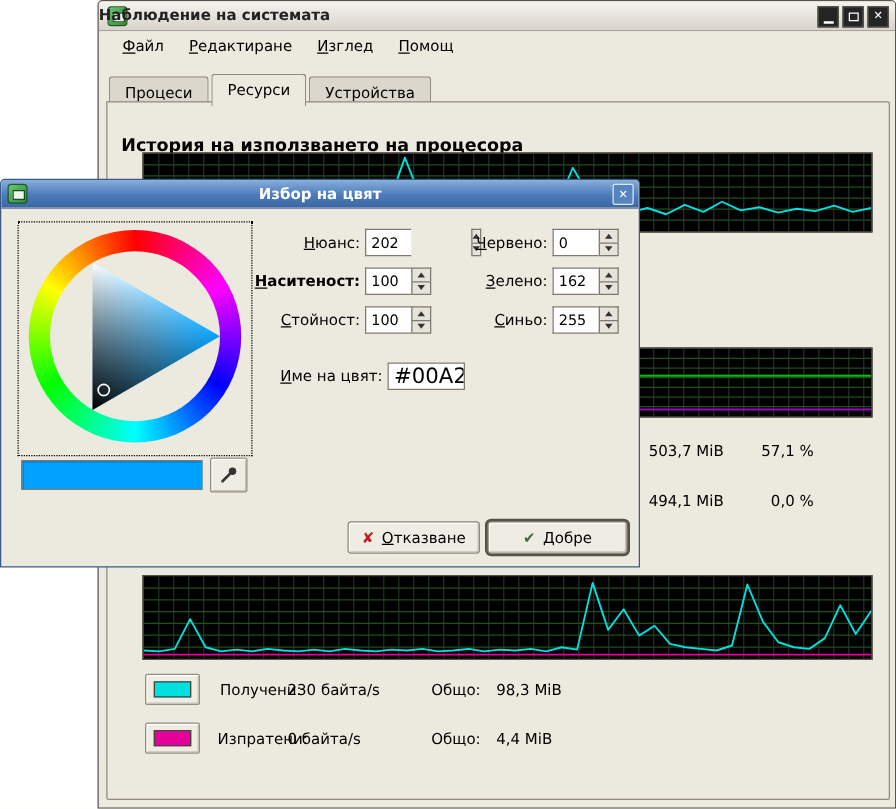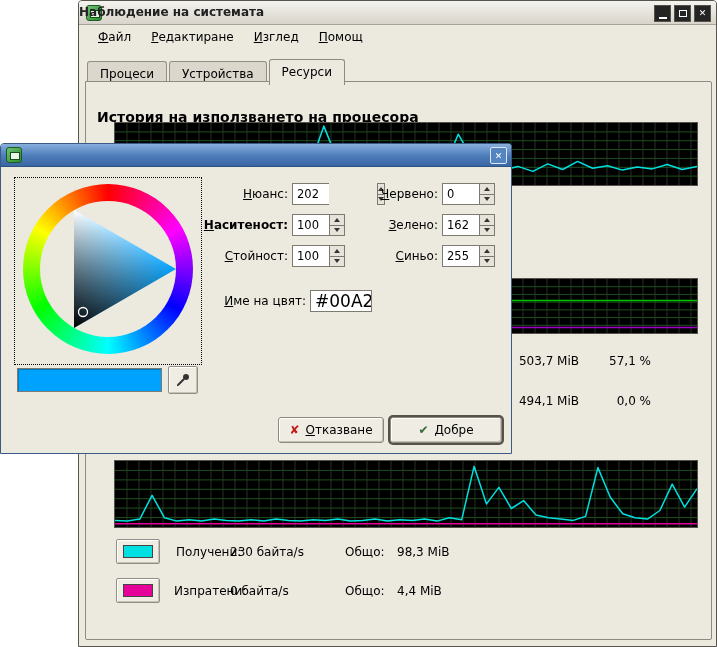--- a/index.html
+++ b/index.html
@@ -117,22 +117,22 @@
 
     <div class="menubar">
       <span class="menu-item"><u>Ф</u>айл</span>
       <span class="menu-item"><u>Р</u>едактиране</span>
       <span class="menu-item"><u>И</u>зглед</span>
       <span class="menu-item"><u>П</u>омощ</span>
     </div>
 
     <div class="tabs">
       <span class="tab">Процеси</span>
+      <span class="tab active">Ресурси</span>
       <span class="tab">Устройства</span>
-      <span class="tab active">Ресурси</span>
     </div>
 
     <div class="notebook"></div>
 
     <div class="heading">История на използването на процесора</div>
 
     <div id="cpu-chart" class="chart">
         <svg width="582" height="62">
           <line x1="12" y1="0" x2="12" y2="62" stroke="#223222" stroke-width="1"></line>
           <line x1="24" y1="0" x2="24" y2="62" stroke="#223222" stroke-width="1"></line>
@@ -332,20 +332,21 @@
     <span class="ltext" style="left:95px;top:583px;">Изпратени:</span>
     <span class="ltext" style="left:151px;top:583px;">0 байта/s</span>
     <span class="ltext" style="left:266px;top:583px;">Общо:</span>
     <span class="ltext" style="left:318px;top:583px;">4,4 MiB</span>
   </div>
 
   <div class="dlg">
 
     <div class="dlg-titlebar">
       <span class="app-icon" style="top:3px;left:5px;"></span>
+      <span class="title">Избор на цвят</span>
       <span class="dlg-close">
           <span>✕</span>
         </span>
     </div>
 
     <div class="focus-box"></div>
 
     <div class="wheel">
       <svg width="170" height="170" viewBox="0 0 170 170">
         <defs>

